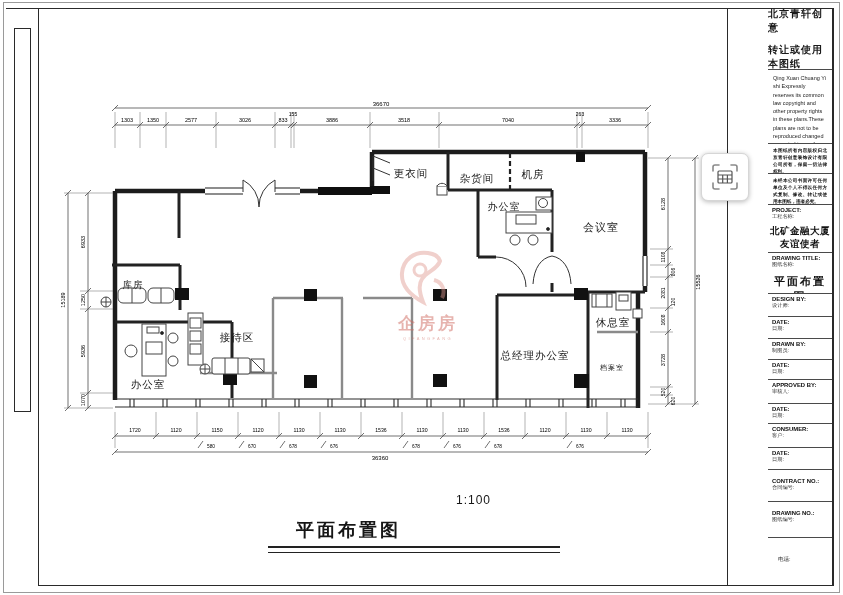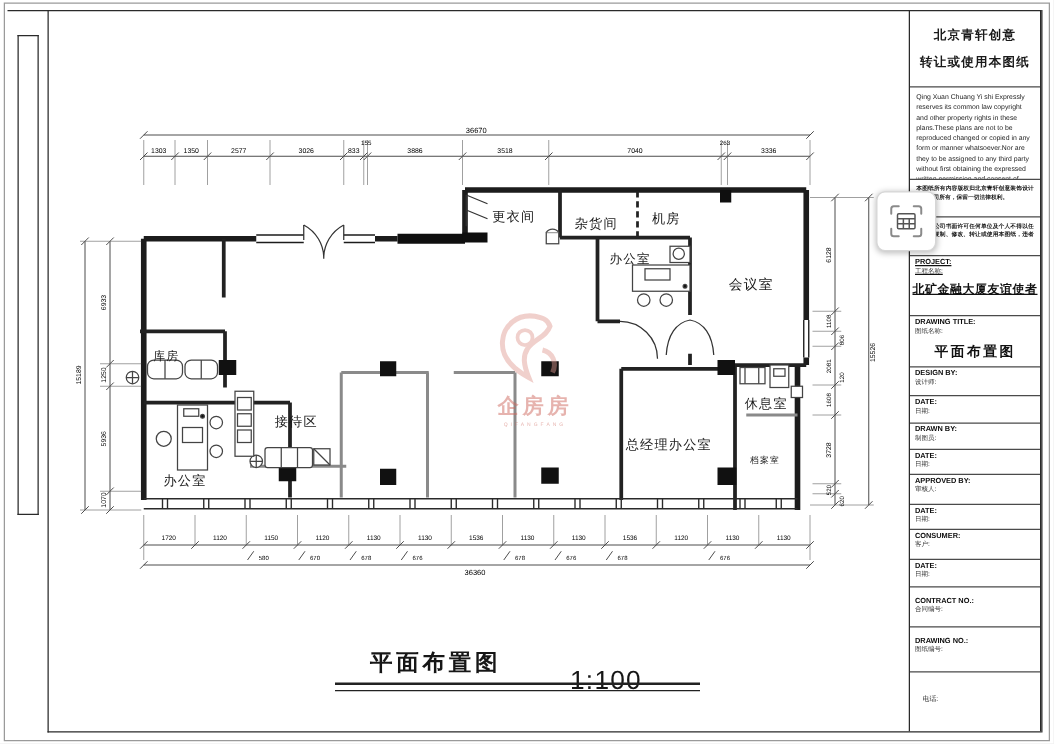--- a/index.html
+++ b/index.html
@@ -5,34 +5,34 @@
   html,body{margin:0;padding:0;background:#e8e8e8;}
   .stage{position:relative;width:843px;height:595px;background:#ffffff;overflow:hidden;
          font-family:"Liberation Sans", sans-serif;color:#111;}
   .abs{position:absolute;}
   
   .outer-border{left:3px;top:2px;width:835px;height:589px;border:1px solid #9a9a9a;}
   .ln{background:#2a2a2a;}
   
   .titleblock{left:727px;top:8px;width:106px;height:577px;border-left:1.5px solid #2a2a2a;
               border-right:1px solid #2a2a2a;box-sizing:border-box;display:flex;flex-direction:column;}
-  .tb-row{border-bottom:1px solid #4a4a4a;box-sizing:border-box;overflow:hidden;position:relative;}
+  .tb-row{border-bottom:1px solid #4a4a4a;box-sizing:border-box;overflow:hidden;position:relative;margin-left:40px;}
   .tb-company{display:flex;flex-direction:column;justify-content:center;align-items:center;gap:8px;}
   .tb-company div{font-size:10px;font-weight:700;letter-spacing:1px;color:#1a1a1a;}
   .tb-en-copy{font-size:5.5px;line-height:1.5;color:#222;padding:4px 5px;text-align:left;}
   .tb-note{font-size:4.6px;font-weight:700;line-height:1.55;color:#101010;padding:3px 5px;
            filter:blur(0.35px);text-align:justify;}
   .tb-lab-en{font-size:5.9px;font-weight:700;color:#0d0d0d;padding:2px 4px 0 4px;}
   .tb-lab-zh{font-size:5.2px;color:#333;padding:0 4px;}
   .tb-value{font-size:9.5px;font-weight:600;color:#111;text-align:center;margin-top:5px;letter-spacing:0.5px;}
   .tb-value-big{font-size:11px;letter-spacing:2px;margin-top:6px;}
   .tb-phone{font-size:5.5px;color:#222;padding:18px 0 0 10px;}
   
   .plan-title-text{left:296px;top:518px;font-size:18px;font-weight:600;letter-spacing:3px;color:#161616;}
-  .plan-scale{left:456px;top:533px;font-size:21px;color:#161616;letter-spacing:1px;}
+  .plan-scale{left:456px;top:493px;font-size:12px;color:#161616;letter-spacing:1px;}
   .u1{left:268px;top:546px;width:292px;height:2px;background:#222;}
   .u2{left:268px;top:552px;width:292px;height:1px;background:#222;}
   
   .watermark{left:383px;top:250px;width:90px;text-align:center;pointer-events:none;}
   .wm-text{font-size:17px;font-weight:700;letter-spacing:3px;color:#cf6a60;opacity:.5;}
   .wm-sub{font-size:4px;letter-spacing:2.4px;color:#cf6a60;opacity:.5;margin-top:1px;}
   
   .overlay-btn{left:701px;top:153px;width:46px;height:46px;background:#ffffff;border:1px solid #d6d6d6;
                border-radius:7px;box-shadow:0 1px 5px rgba(0,0,0,.28);display:flex;align-items:center;
                justify-content:center;cursor:pointer;}
@@ -300,21 +300,21 @@
 
   <div class="abs titleblock">
     <div class="tb-row tb-company" style="height:62px;">
       <div>北京青轩创意</div>
       <div>转让或使用本图纸</div>
     </div>
     <div class="tb-row tb-en-copy" style="height:74px;">Qing Xuan Chuang Yi shi Expressly reserves its common law copyright and other property rights in these plans.These plans are not to be reproduced changed or copied in any form or manner whatsoever.Nor are they to be assigned to any third party without first obtaining the expressed written permission and consent of Zhong Tian Kai Yuan</div>
     <div class="tb-row tb-note" style="height:30px;">本图纸所有内容版权归北京青轩创意装饰设计有限公司所有，保留一切法律权利。</div>
     <div class="tb-row tb-note" style="height:31px;">未经本公司书面许可任何单位及个人不得以任何方式复制、修改、转让或使用本图纸，违者必究。</div>
 
-    <div class="tb-row" style="height:48px;text-decoration:underline;">
+    <div class="tb-row" style="height:48px;">
       <div class="tb-lab-en">PROJECT:</div>
       <div class="tb-lab-zh">工程名称:</div>
       <div class="tb-value">北矿金融大厦友谊使者</div>
     </div>
     <div class="tb-row" style="height:41px;">
       <div class="tb-lab-en">DRAWING TITLE:</div>
       <div class="tb-lab-zh">图纸名称:</div>
       <div class="tb-value tb-value-big">平面布置图</div>
     </div>
     <div class="tb-row" style="height:23px;">

